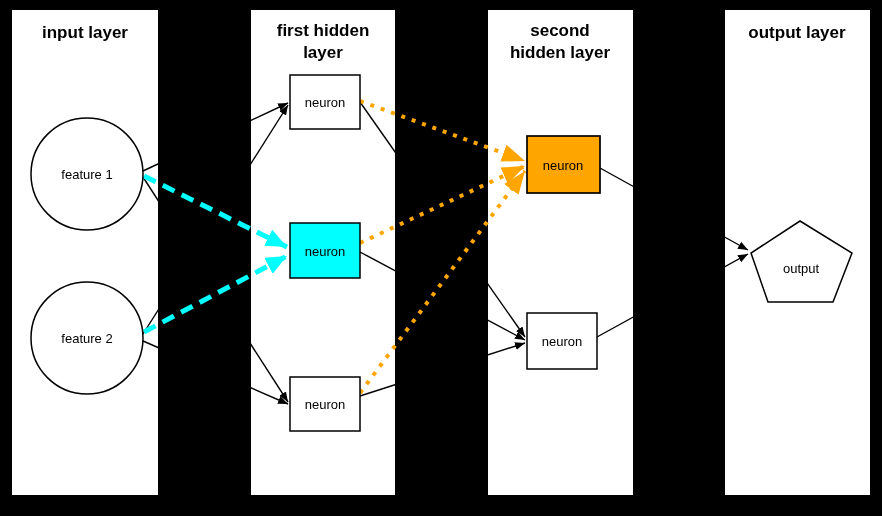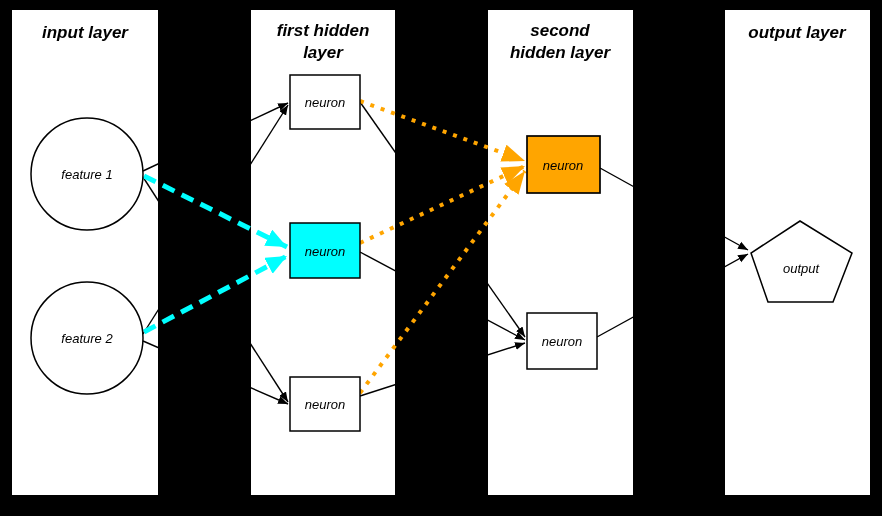--- a/index.html
+++ b/index.html
@@ -6,21 +6,20 @@
     margin: 0;
     padding: 0;
     background: #000000;
   }
   .stage {
     width: 882px;
     height: 516px;
     position: relative;
     background: #000000;
     overflow: hidden;
-    font-style: italic;
   }
   svg { display: block; }
   .panel-title {
     font-family: "Liberation Sans", sans-serif;
     font-size: 17px;
     font-weight: bold;
     fill: #000000;
     text-anchor: middle;
   }
   .node-label {

